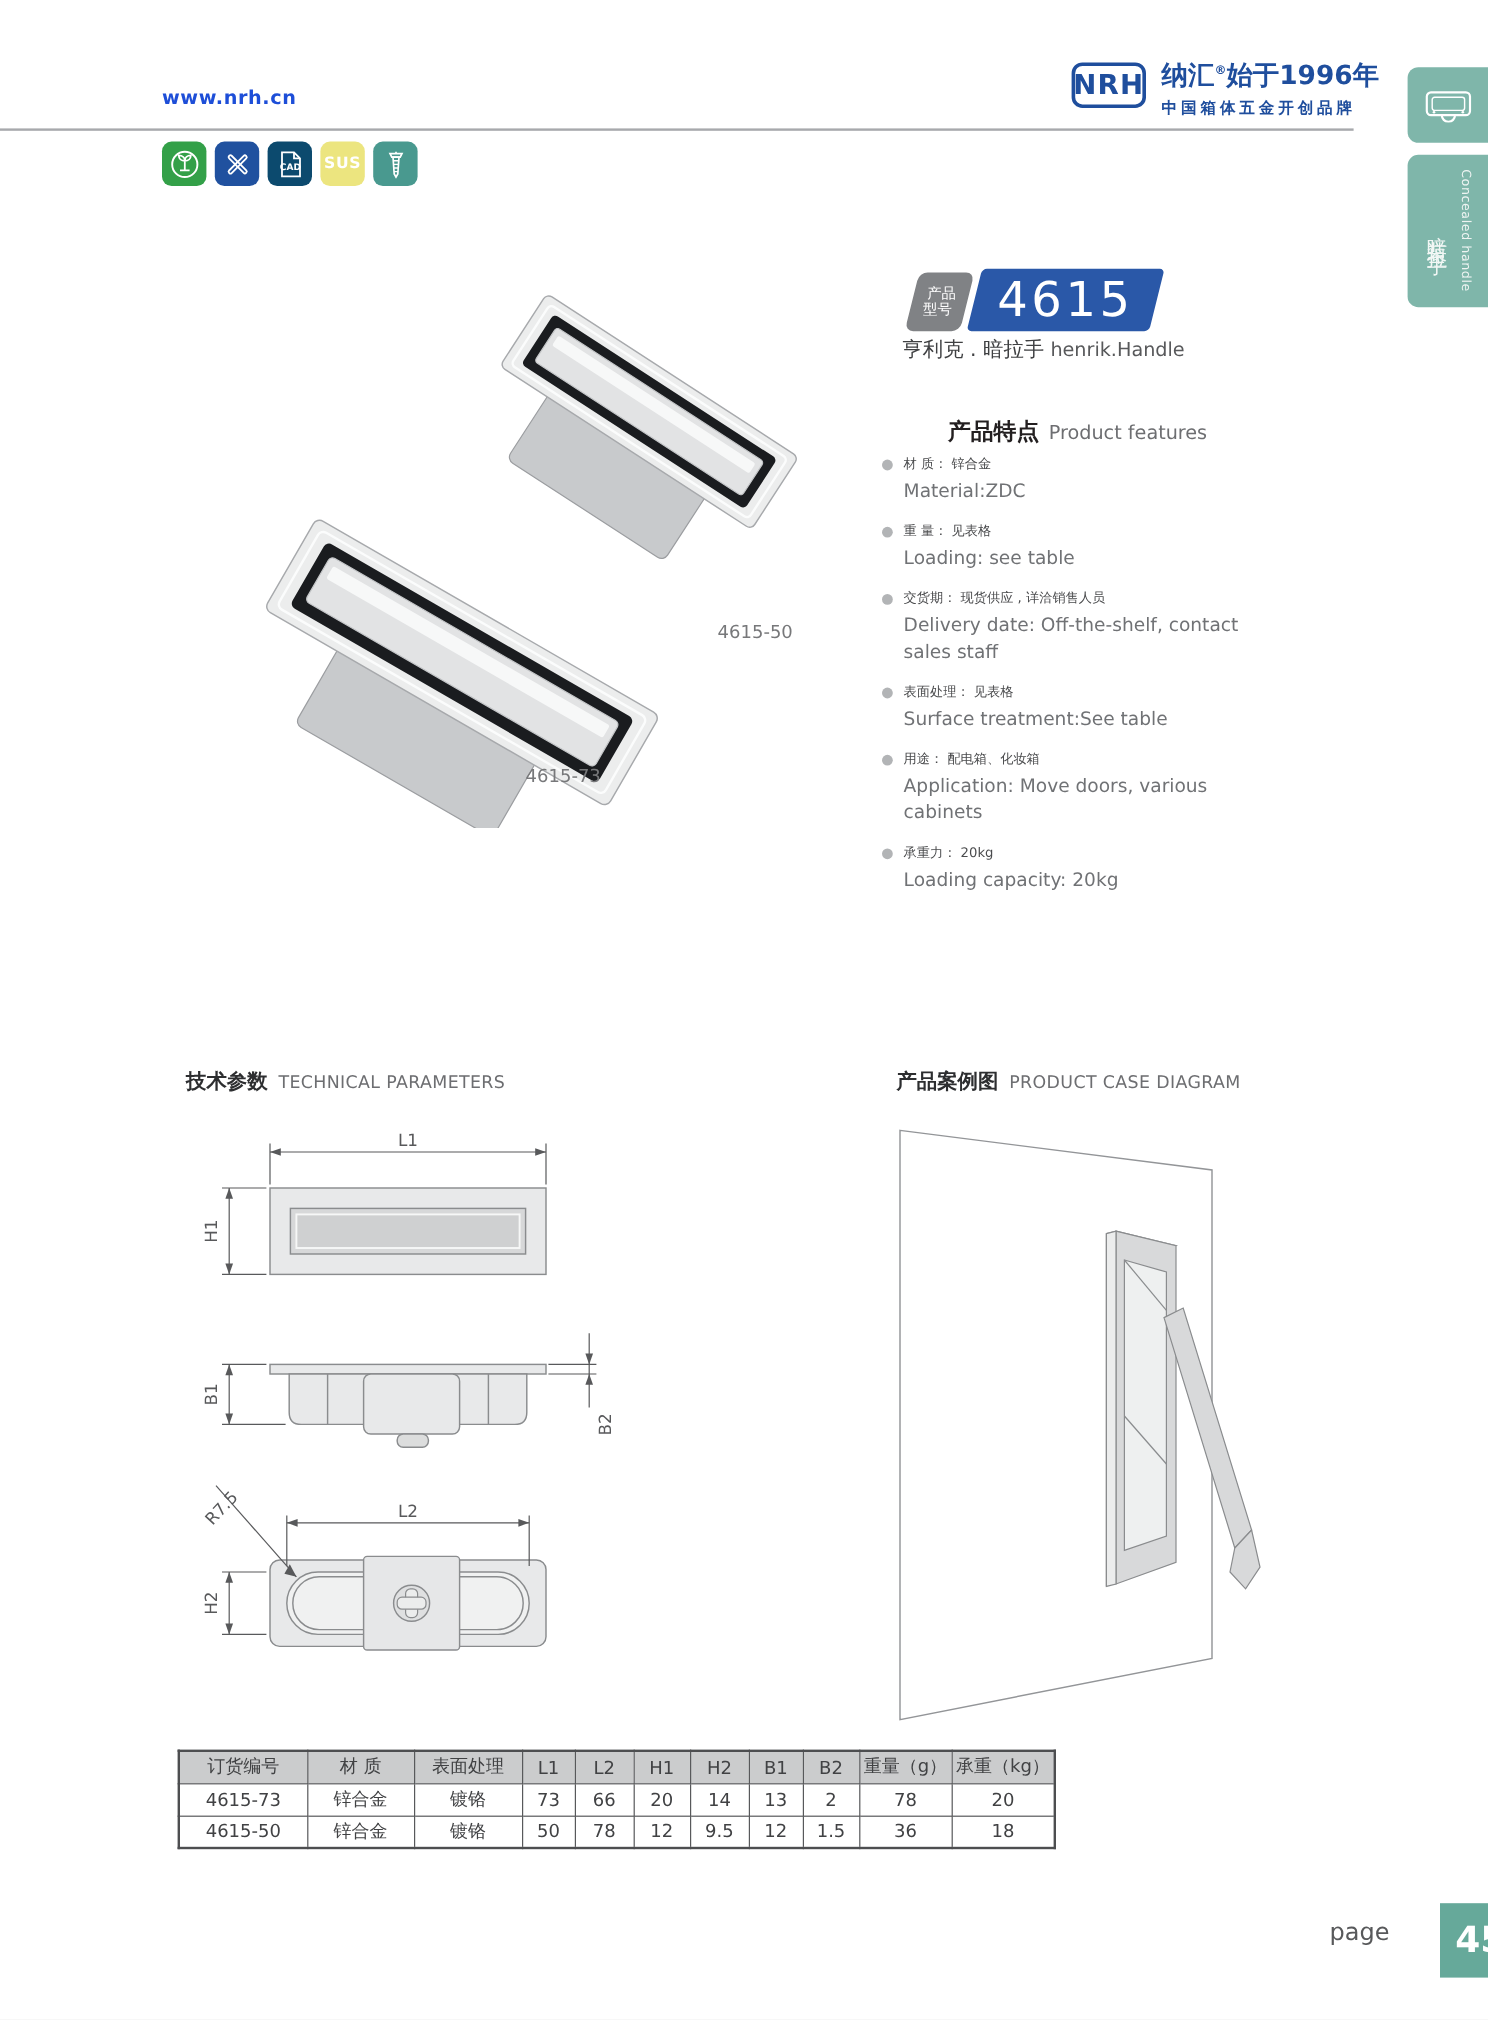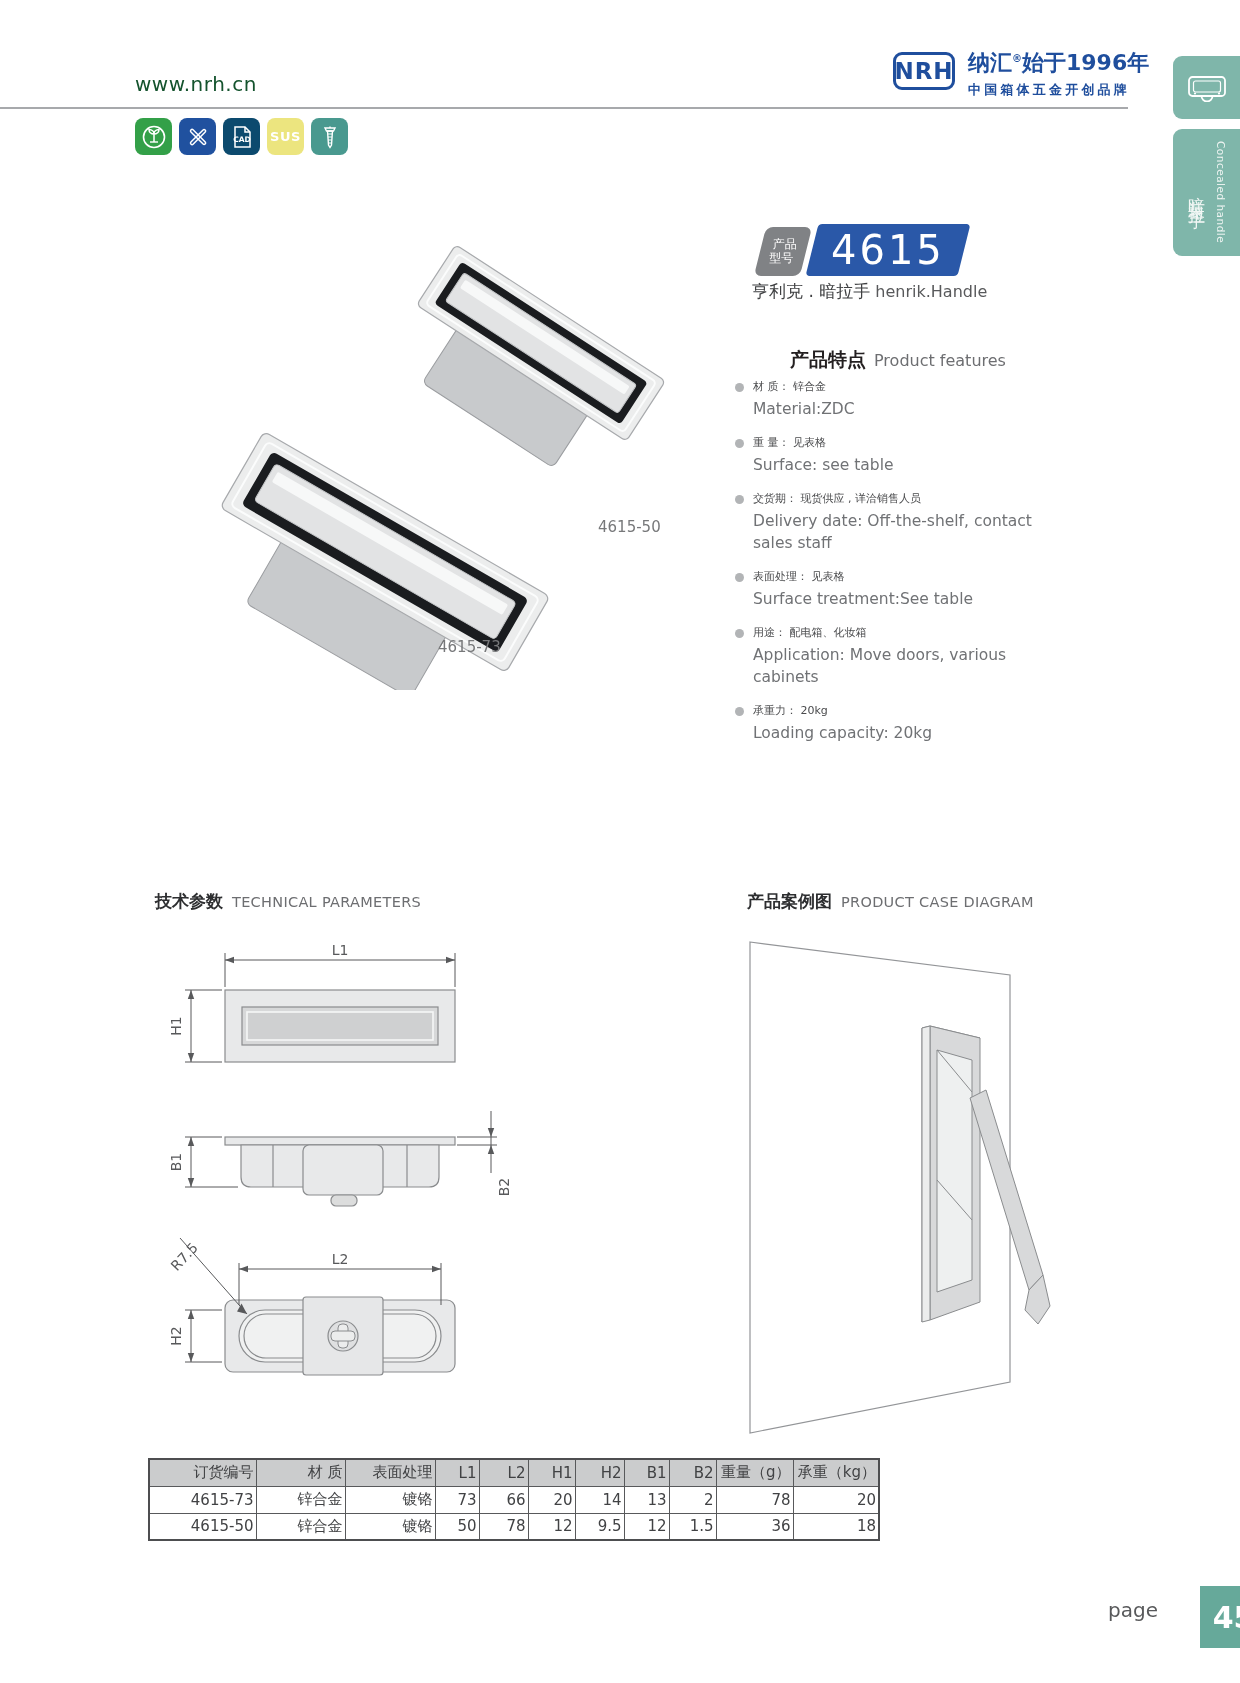--- a/index.html
+++ b/index.html
@@ -1,20 +1,20 @@
 <!DOCTYPE html>
 <html><head>
 <meta charset="utf-8">
 <style>
   html,body{margin:0;padding:0;background:#f2f2f2;}
   *{box-sizing:border-box;font-family:"DejaVu Sans","Liberation Sans",sans-serif;}
   #page{position:relative;width:1240px;height:1683px;background:#fff;margin:0 auto;overflow:hidden;}
 
   
-  .website{position:absolute;left:135px;top:72px;font-size:20px;color:#14532d;letter-spacing:.5px;}
+  .website{position:absolute;left:135px;top:72px;font-size:16px;color:#1d4ed8;letter-spacing:.5px;font-weight:bold;}
   .logo-box{position:absolute;left:893px;top:52px;width:62px;height:38px;border:3.5px solid #1f4e9d;border-radius:9px;
             display:flex;align-items:center;justify-content:center;font-size:23px;font-weight:bold;color:#1f4e9d;letter-spacing:1px;}
   .brand{position:absolute;left:968px;top:48px;color:#1f4e9d;white-space:nowrap;}
   .brand .line1{font-size:22px;font-weight:bold;}
   .brand .reg{font-size:10px;vertical-align:super;}
   .brand .line2{font-size:13px;font-weight:bold;letter-spacing:3.2px;margin-top:3px;}
   .hdr-rule{position:absolute;left:0;top:107px;width:1128px;height:2px;background:#a7a9ac;}
 
   
   .certs{position:absolute;left:135px;top:118px;display:flex;gap:7px;}
@@ -57,21 +57,21 @@
   .photo-label{position:absolute;font-size:15px;color:#77787a;}
 
   
   .sec-hdr{position:absolute;white-space:nowrap;}
   .sec-hdr .zh{font-size:17px;font-weight:bold;color:#2d2e30;}
   .sec-hdr .en{font-size:14.5px;color:#6d6e71;margin-left:9px;letter-spacing:.3px;margin-top:23px;}
 
   
   table.spec{position:absolute;left:148px;top:1458px;border-collapse:collapse;table-layout:fixed;width:730px;
              font-size:15px;color:#414244;text-align:center;}
-  table.spec th,table.spec td{border:1px solid #58595b;height:27px;padding:0 2px;overflow:hidden;white-space:nowrap;text-align:right;}
+  table.spec th,table.spec td{border:1px solid #58595b;height:27px;padding:0 2px;overflow:hidden;white-space:nowrap;}
   table.spec th{background:#cbcccd;font-weight:normal;}
   table.spec{border:2px solid #4d4e50;}
 
   
   .page-label{position:absolute;left:1108px;top:1598px;font-size:20px;color:#58595b;}
   .page-box{position:absolute;left:1152px;top:1586px;width:88px;height:62px;background:#66a99a;color:#fff;
             display:flex;align-items:center;justify-content:center;font-size:30px;font-weight:bold;margin-left:48px;}
 
   svg{position:absolute;display:block;}
   .dim-txt{font-size:14px;fill:#58595b;}
@@ -182,21 +182,21 @@
         <span class="dot"></span>
         <div>
           <div class="zh">材  质： 锌合金</div>
           <div class="en">Material:ZDC</div>
         </div>
       </div>
     <div class="feat">
         <span class="dot"></span>
         <div>
           <div class="zh">重  量： 见表格</div>
-          <div class="en">Surface: see table</div>
+          <div class="en">Loading: see table</div>
         </div>
       </div>
     <div class="feat">
         <span class="dot"></span>
         <div>
           <div class="zh">交货期： 现货供应 , 详洽销售人员</div>
           <div class="en">Delivery date: Off-the-shelf, contact sales staff</div>
         </div>
       </div>
     <div class="feat">

